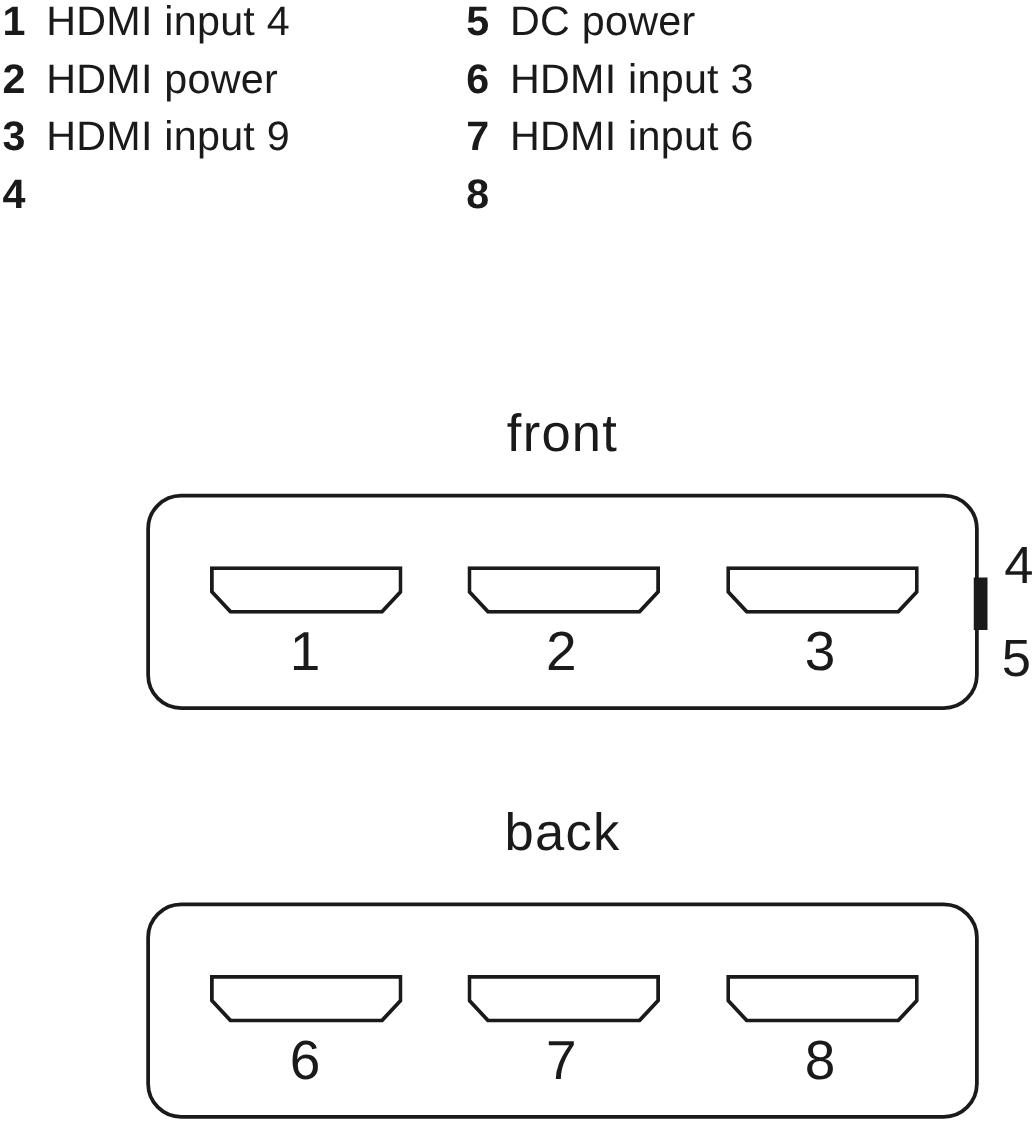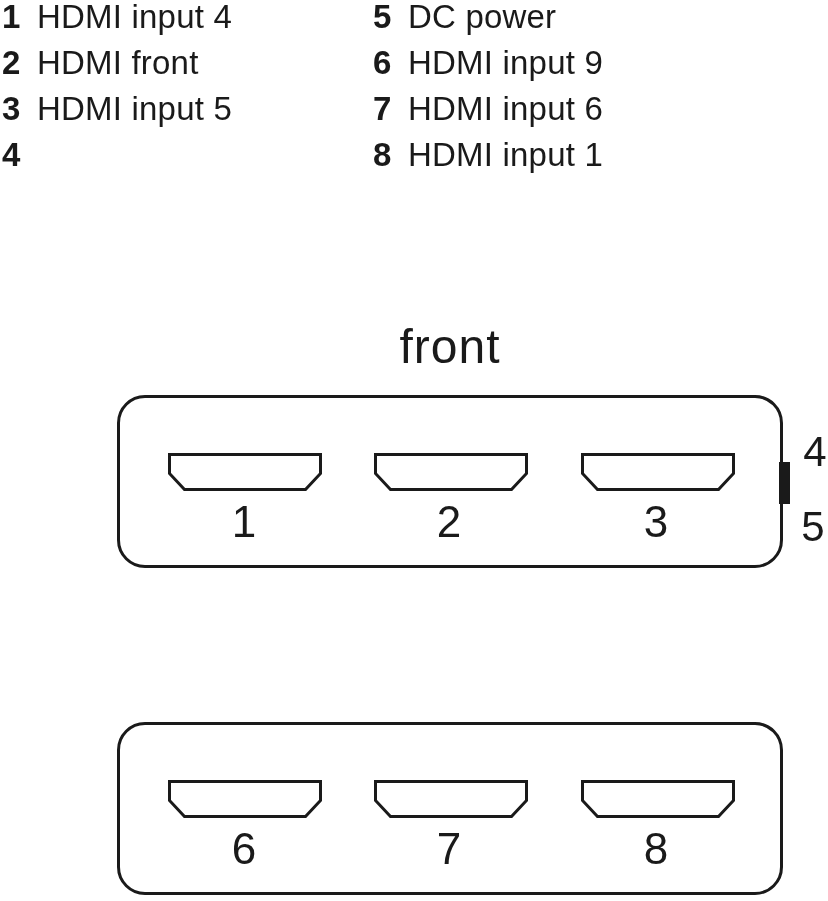--- a/index.html
+++ b/index.html
@@ -40,21 +40,21 @@
   .legend-label {
     font-weight: 400;
   }
 
   
   .view-title {
     position: absolute;
     left: 117px;
     width: 666px;
     text-align: center;
-    font-size: 48px;
+    font-size: 42px;
     font-weight: 300;
     line-height: 46px;
     letter-spacing: 1px;
   }
   .view-title.front { top: 324px; }
   .view-title.back  { top: 643px; }
 
   
   .device {
     position: absolute;
@@ -118,47 +118,46 @@
 
 <div class="canvas">
 
   <div class="legend-col col-left">
     <div class="legend-row">
       <span class="legend-num">1</span>
       <span class="legend-label">HDMI input 4</span>
     </div>
     <div class="legend-row">
       <span class="legend-num">2</span>
-      <span class="legend-label">HDMI front</span>
+      <span class="legend-label">HDMI power</span>
     </div>
     <div class="legend-row">
       <span class="legend-num">3</span>
-      <span class="legend-label">HDMI input 5</span>
+      <span class="legend-label">HDMI input 9</span>
     </div>
     <div class="legend-row">
       <span class="legend-num">4</span>
     </div>
   </div>
 
   <div class="legend-col col-right">
     <div class="legend-row">
       <span class="legend-num">5</span>
       <span class="legend-label">DC power</span>
     </div>
     <div class="legend-row">
       <span class="legend-num">6</span>
-      <span class="legend-label">HDMI input 9</span>
+      <span class="legend-label">HDMI input 3</span>
     </div>
     <div class="legend-row">
       <span class="legend-num">7</span>
       <span class="legend-label">HDMI input 6</span>
     </div>
     <div class="legend-row">
       <span class="legend-num">8</span>
-      <span class="legend-label">HDMI input 1</span>
     </div>
   </div>
 
   <div class="view-title front">front</div>
 
   <div class="device front-device">
     <svg class="hdmi-port p0" viewBox="0 0 154 38" xmlns="http://www.w3.org/2000/svg">
       <polygon points="1.5,1.5 152.5,1.5 152.5,20.5 137.5,36.5 16.5,36.5 1.5,20.5" fill="#ffffff" stroke="#1a1a1a" stroke-width="3"></polygon>
     </svg>
     <svg class="hdmi-port p1" viewBox="0 0 154 38" xmlns="http://www.w3.org/2000/svg">
@@ -169,20 +168,21 @@
     </svg>
     <span class="port-number n0">1</span>
     <span class="port-number n1">2</span>
     <span class="port-number n2">3</span>
   </div>
 
   <div class="side-marker"></div>
   <span class="side-label lbl-4">4</span>
   <span class="side-label lbl-5">5</span>
 
+  <div class="view-title back">back</div>
 
   <div class="device back-device">
     <svg class="hdmi-port p0" viewBox="0 0 154 38" xmlns="http://www.w3.org/2000/svg">
       <polygon points="1.5,1.5 152.5,1.5 152.5,20.5 137.5,36.5 16.5,36.5 1.5,20.5" fill="#ffffff" stroke="#1a1a1a" stroke-width="3"></polygon>
     </svg>
     <svg class="hdmi-port p1" viewBox="0 0 154 38" xmlns="http://www.w3.org/2000/svg">
       <polygon points="1.5,1.5 152.5,1.5 152.5,20.5 137.5,36.5 16.5,36.5 1.5,20.5" fill="#ffffff" stroke="#1a1a1a" stroke-width="3"></polygon>
     </svg>
     <svg class="hdmi-port p2" viewBox="0 0 154 38" xmlns="http://www.w3.org/2000/svg">
       <polygon points="1.5,1.5 152.5,1.5 152.5,20.5 137.5,36.5 16.5,36.5 1.5,20.5" fill="#ffffff" stroke="#1a1a1a" stroke-width="3"></polygon>

